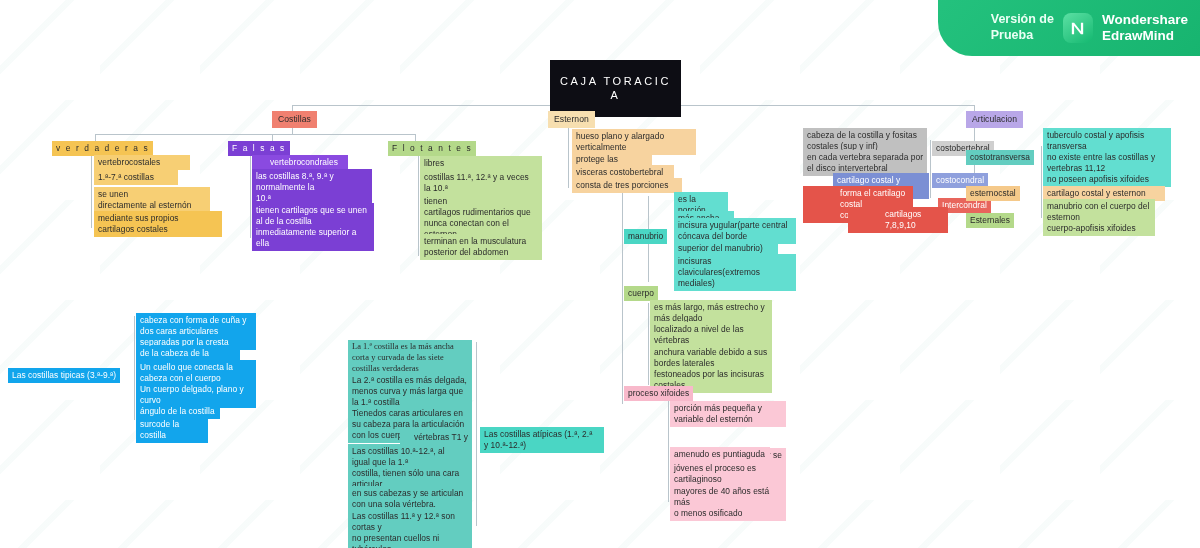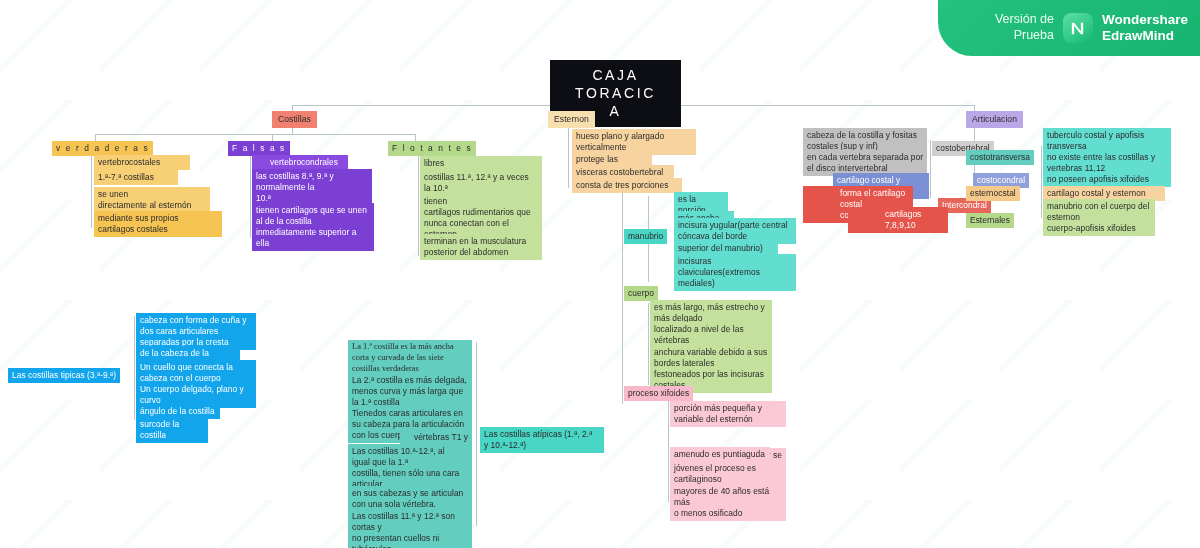--- a/index.html
+++ b/index.html
@@ -27,24 +27,24 @@
     font-size: 8.4px;
     line-height: 1.3;
     color: #2b2b2b;
     padding: 2px 4px;
     white-space: pre-line;
     letter-spacing: 0.05px;
   }
   .node.center {
     background: #0d0d14;
     color: #ffffff;
-    font-size: 14px;
+    font-size: 11px;
     letter-spacing: 2.6px;
     text-align: center;
-    padding: 6px 8px;
+    padding: 14px 8px;
     font-weight: 500;
   }
   .node.topic { font-size: 8.6px; padding: 3px 6px; }
 
   
   .c-salmon   { background: #f08070; }
   .c-tan      { background: #f7dfb0; }
   .c-lavender { background: #b9a7e8; }
   .c-amber    { background: #f5c453; }
   .c-amber-l  { background: #f7cf74; }
@@ -77,21 +77,22 @@
     position: absolute; top: -14px; right: -6px;
     width: 268px; height: 70px;
     background: linear-gradient(135deg,#24c27e 0%,#17b46f 100%);
     border-radius: 0 0 0 34px;
     display: flex; align-items: center; justify-content: flex-end;
     padding: 14px 18px 0 0;
     gap: 9px;
   }
   #trial .vtxt {
     color: #eafff4; font-size: 12.5px; line-height: 1.25;
-    text-align: right;
+    text-align: left;
+    font-weight: bold;
   }
   #trial .logobox {
     width: 30px; height: 30px; border-radius: 8px;
     background: linear-gradient(145deg,#5ce0a4,#14b870);
     display: flex; align-items: center; justify-content: center;
     flex: none;
   }
   #trial .brand { color: #ffffff; font-size: 13.5px; font-weight: bold; line-height: 1.18; }
 </style>
 </head>
@@ -219,21 +220,21 @@
 o menos osificado</div>
 
   <div class="node topic c-lavender" style="left:966px; top:111px;">Articulacion</div>
 
   <div class="node c-grey-l" style="left:932px; top:141px;">costobertebral</div>
   <div class="node c-grey" style="left:803px; top:128px; width:124px;">cabeza de la costilla y fositas
 costales (sup y inf)</div>
   <div class="node c-grey" style="left:803px; top:150px; width:124px;">en cada vertebra separada por
 el disco intervertebral</div>
 
-  <div class="node c-blue-m" style="left:932px; top:173px;margin-left:41px;">costocondral</div>
+  <div class="node c-blue-m" style="left:932px; top:173px;">costocondral</div>
   <div class="node c-blue" style="left:833px; top:173px; width:96px;">cartilago costal y costilla</div>
 
   <div class="node c-red-l" style="left:938px; top:198px;">Intercondral</div>
   <div class="node c-red" style="left:803px; top:186px; width:110px;">forma el cartilago costal
 comun</div>
   <div class="node c-red" style="left:848px; top:207px; width:100px;">cartilagos 7,8,9,10</div>
 
   <div class="node c-teal-m" style="left:966px; top:150px;">costotransversa</div>
   <div class="node c-teal-l" style="left:1043px; top:128px; width:128px;">tuberculo costal y apofisis
 transversa</div>

